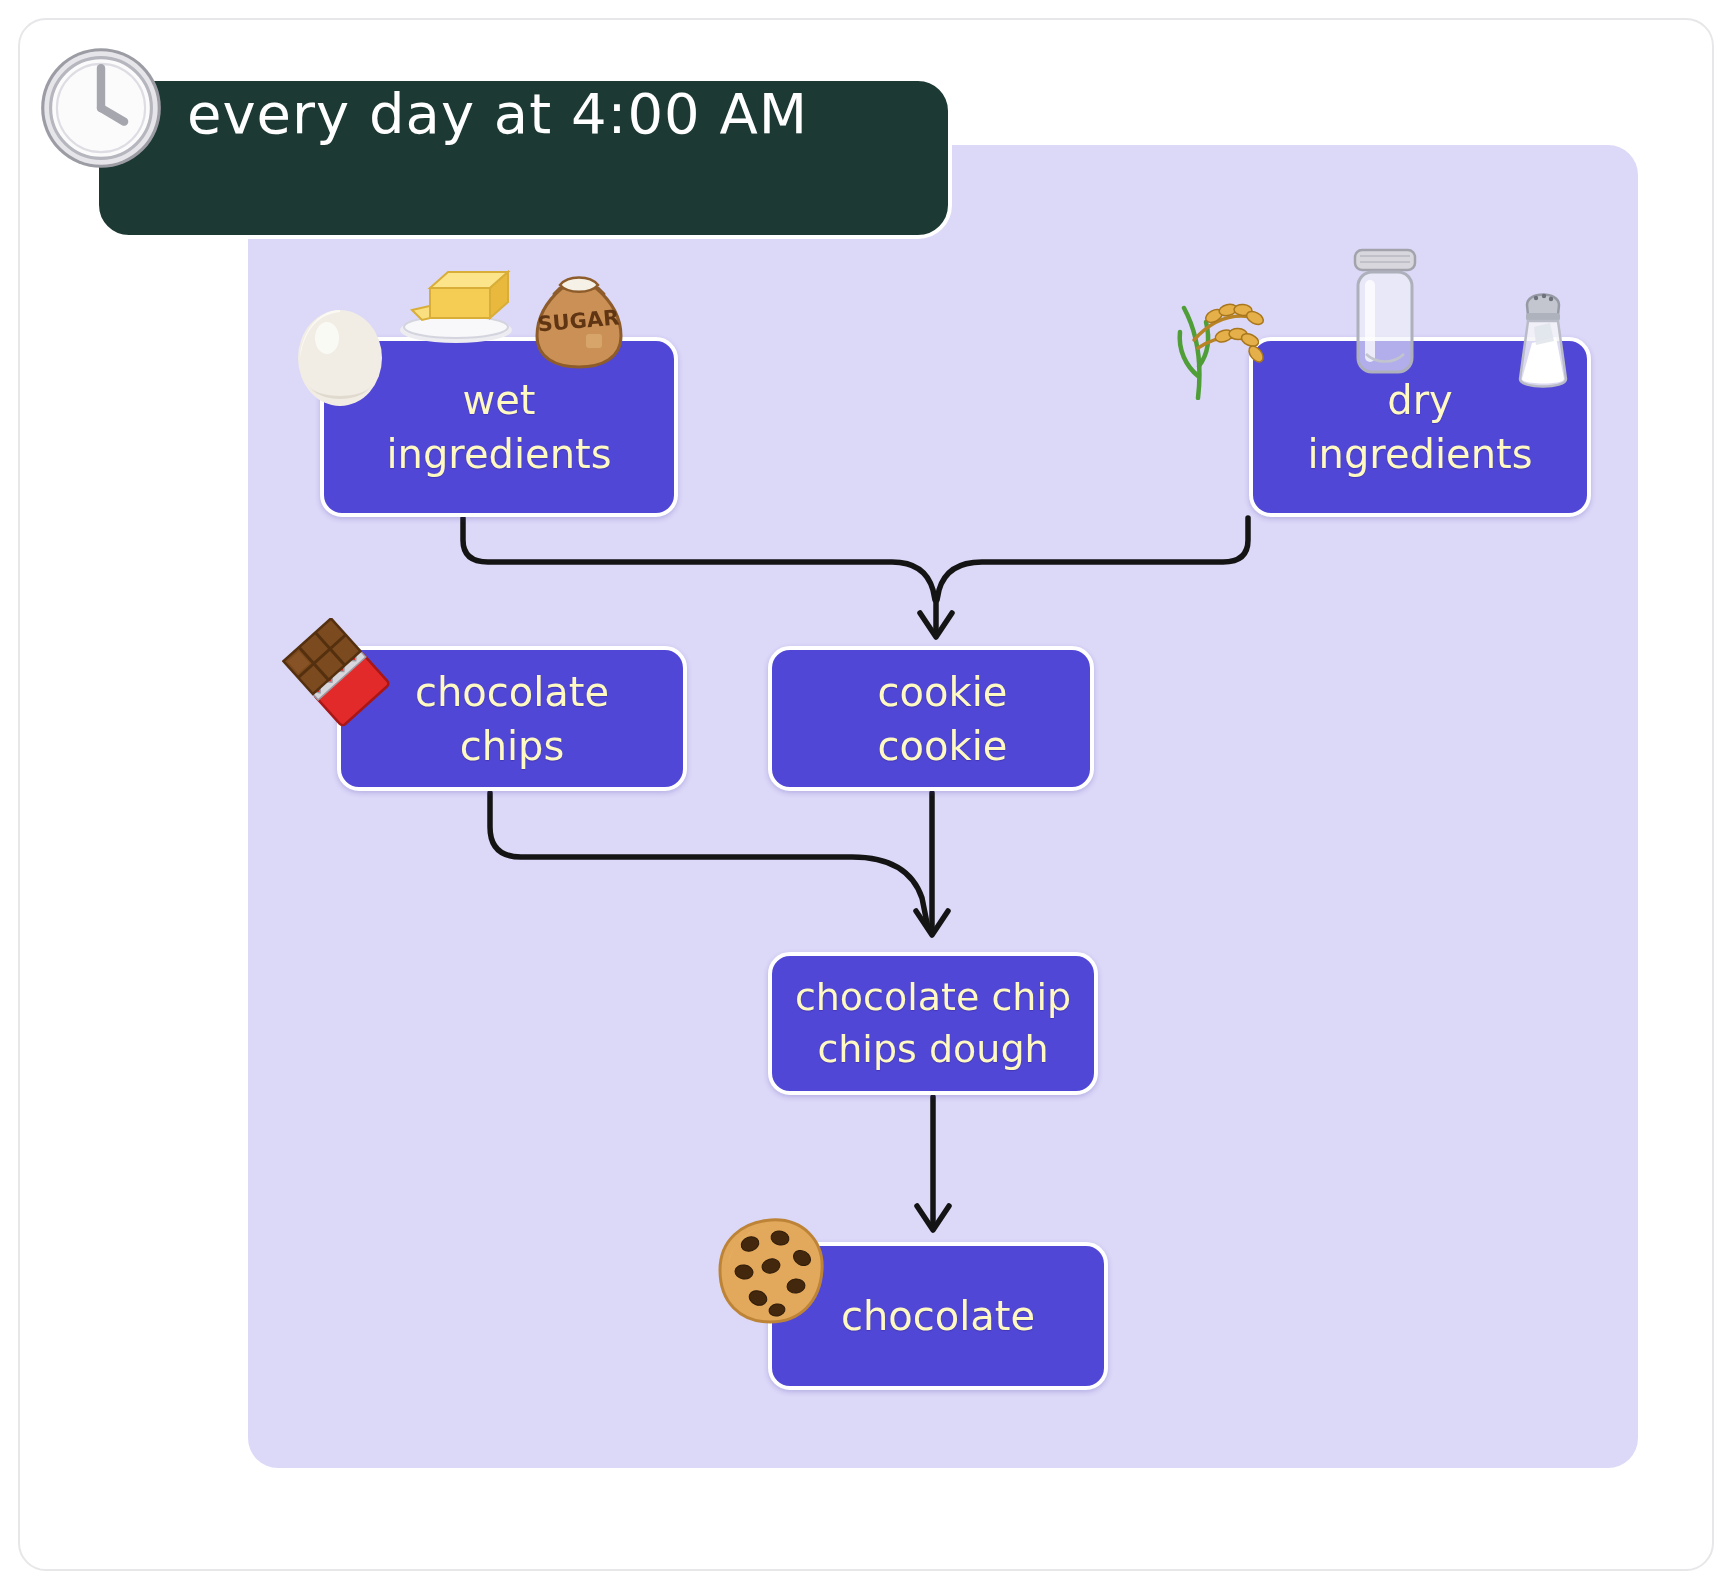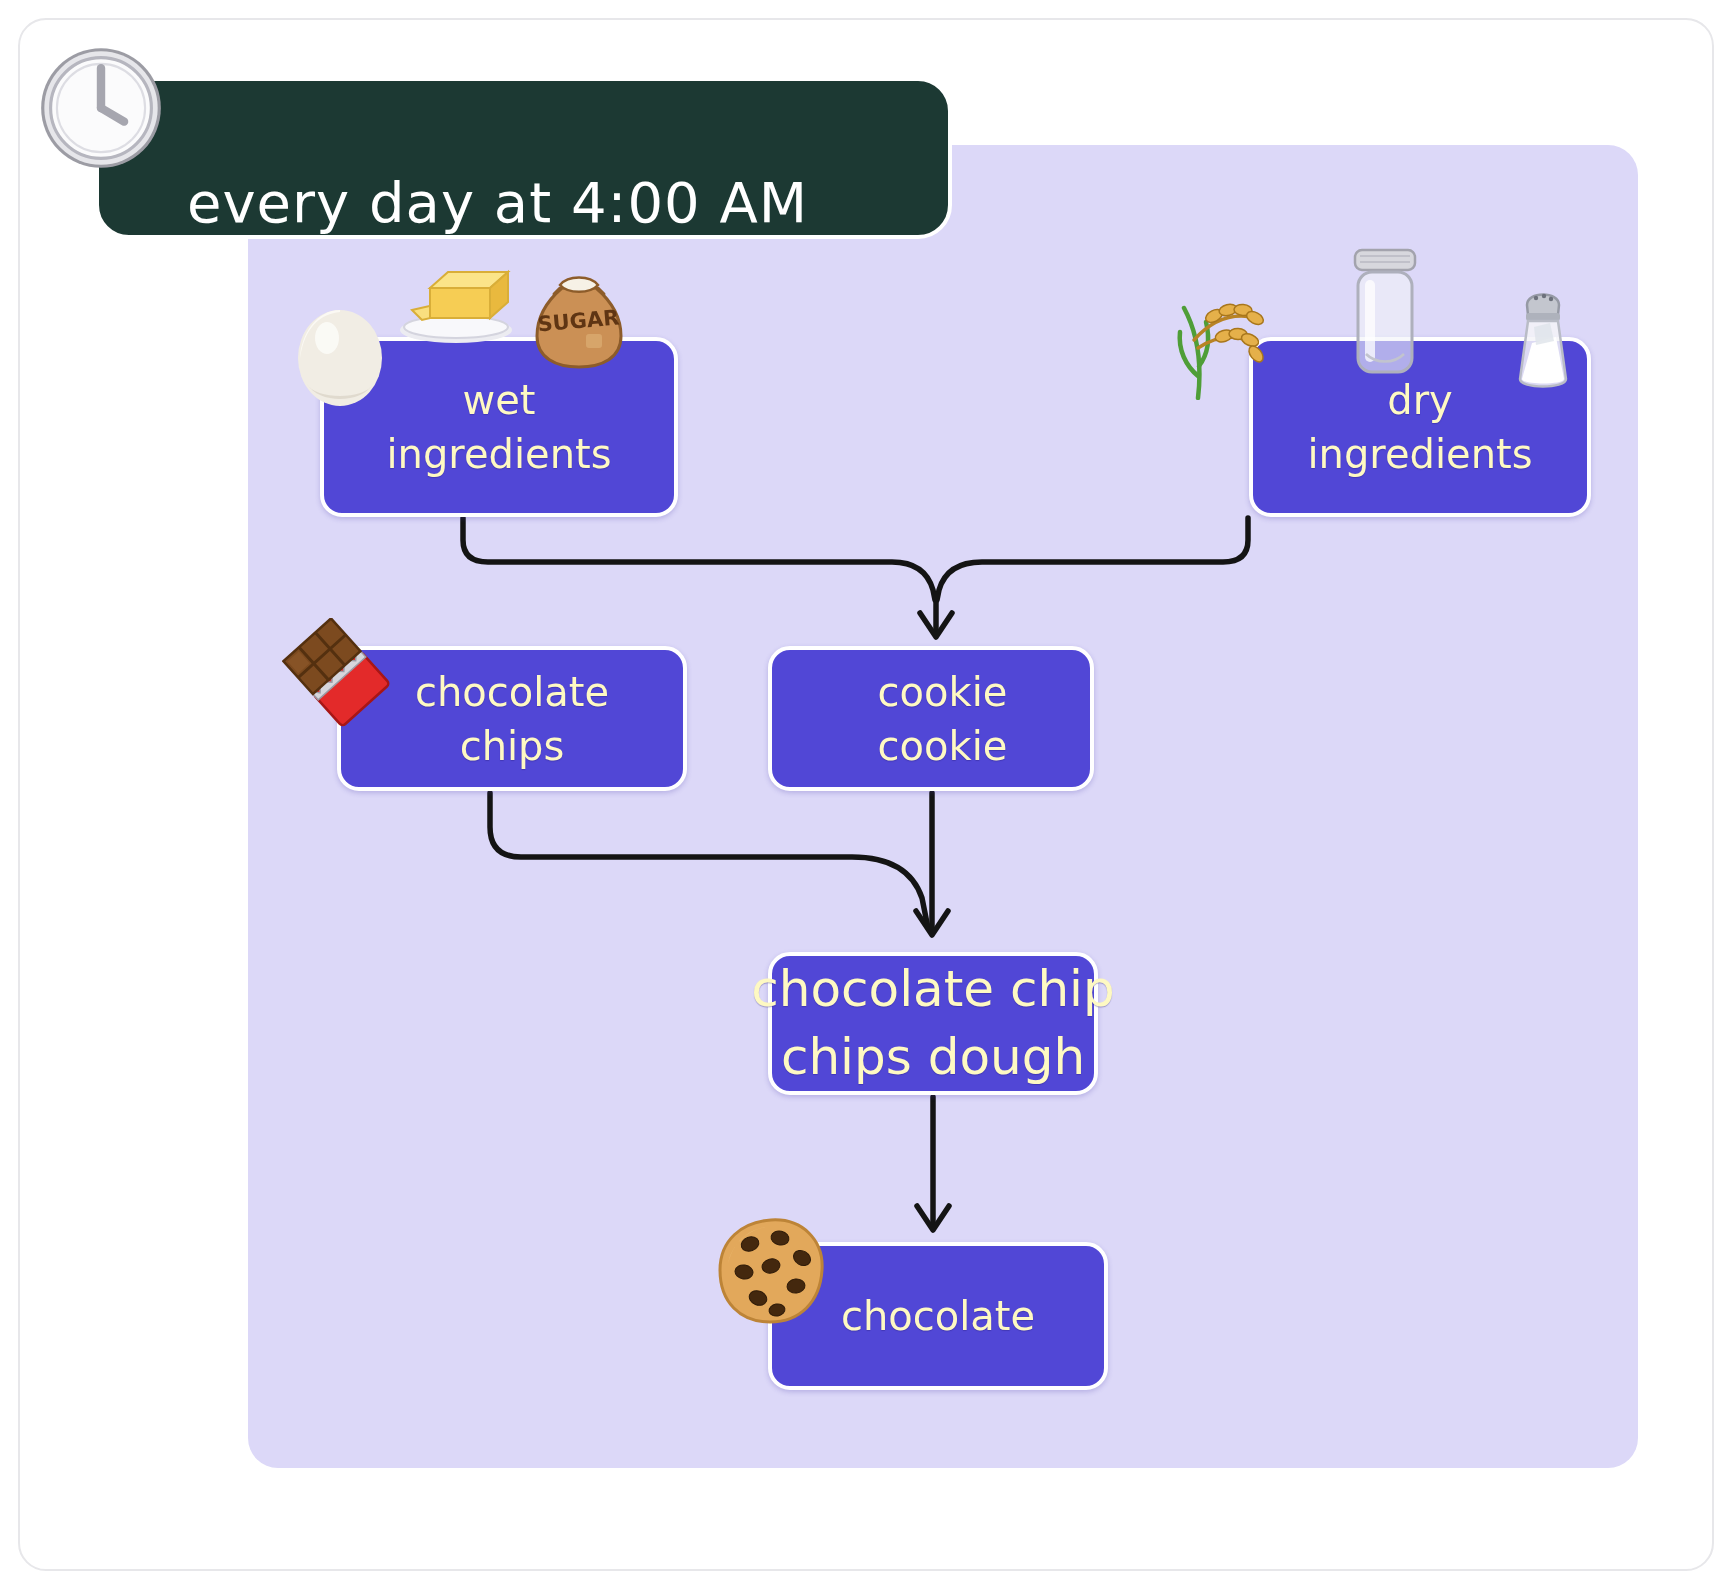--- a/index.html
+++ b/index.html
@@ -3,35 +3,35 @@
 <meta charset="utf-8">
 <style>
   html,body{margin:0;padding:0;background:#ffffff;}
   .canvas{position:relative;width:1730px;height:1588px;background:#ffffff;overflow:hidden;
           font-family:"DejaVu Sans","Liberation Sans",sans-serif;}
   .page-card{position:absolute;left:18px;top:18px;width:1692px;height:1549px;background:#ffffff;
              border:2px solid #e7e7ea;border-radius:28px;}
   .panel{position:absolute;left:248px;top:145px;width:1390px;height:1323px;background:#dcd8f8;
          border-radius:30px;z-index:1;}
   .badge{position:absolute;left:95px;top:77px;width:857px;height:162px;background:#1c3933;
-         border:4px solid #ffffff;border-radius:34px;z-index:5;display:flex;align-items:flex-end;
+         border:4px solid #ffffff;border-radius:34px;z-index:5;display:flex;align-items:flex-start;
          box-sizing:border-box;padding-left:88px;}
   .badge-label{color:#ffffff;font-size:56px;font-weight:500;letter-spacing:1px;white-space:nowrap;}
   .icon{position:absolute;z-index:4;}
   .arrows{position:absolute;left:0;top:0;width:1730px;height:1588px;z-index:2;}
   .node{position:absolute;z-index:3;background:#5147d6;border:4px solid #ffffff;border-radius:22px;
         box-sizing:border-box;display:flex;flex-direction:column;align-items:center;justify-content:center;
         color:#fef9c3;font-size:40px;line-height:1.35;box-shadow:0 2px 5px rgba(70,60,170,0.25);
         text-shadow:0 1px 1px rgba(40,30,120,0.35);}
   .node span{display:block;text-align:center;white-space:nowrap;}
   .n-wet{left:320px;top:337px;width:358px;height:180px;}
   .n-dry{left:1205px;top:337px;width:342px;height:180px;margin-left:44px;}
   .n-chips{left:337px;top:646px;width:350px;height:145px;}
   .n-dough{left:768px;top:646px;width:326px;height:145px;padding-left:23px;}
-  .n-ccd{left:768px;top:952px;width:330px;height:143px;font-size:50px;}
+  .n-ccd{left:768px;top:952px;width:330px;height:143px;font-size:38px;}
   .n-cookies{left:768px;top:1242px;width:340px;height:148px;}
   .i-clock{left:38px;top:45px;width:126px;height:126px;z-index:6;}
   .i-egg{left:295px;top:300px;width:90px;height:108px;}
   .i-butter{left:396px;top:258px;width:118px;height:88px;}
   .i-sugar{left:530px;top:268px;width:98px;height:102px;}
   .i-rice{left:1168px;top:278px;width:102px;height:122px;}
   .i-jar{left:1348px;top:246px;width:74px;height:132px;}
   .i-salt{left:1510px;top:283px;width:66px;height:114px;}
   .i-choc{left:282px;top:618px;width:112px;height:112px;}
   .i-cookie{left:714px;top:1214px;width:114px;height:114px;}

